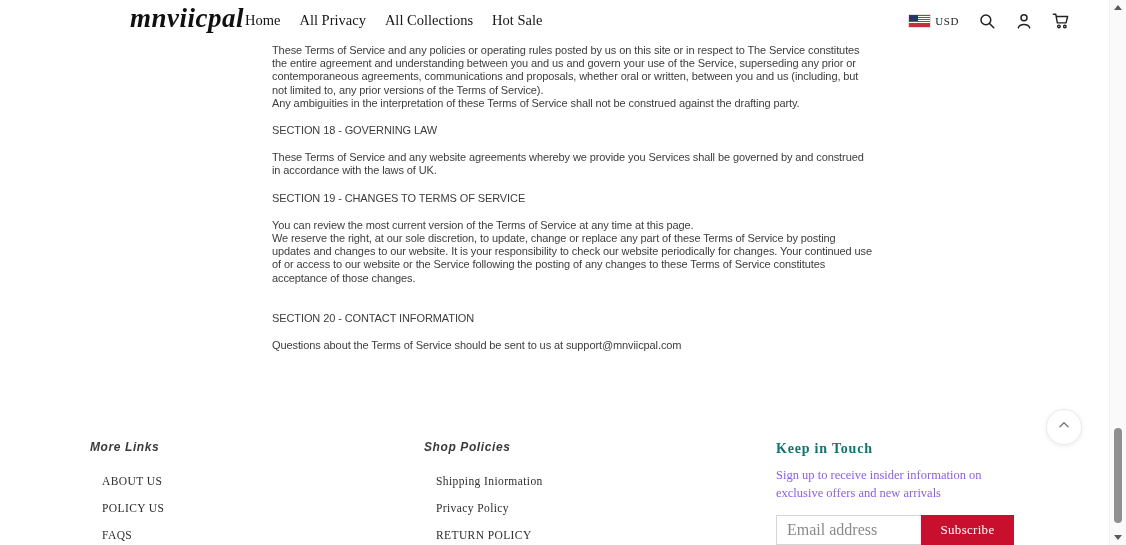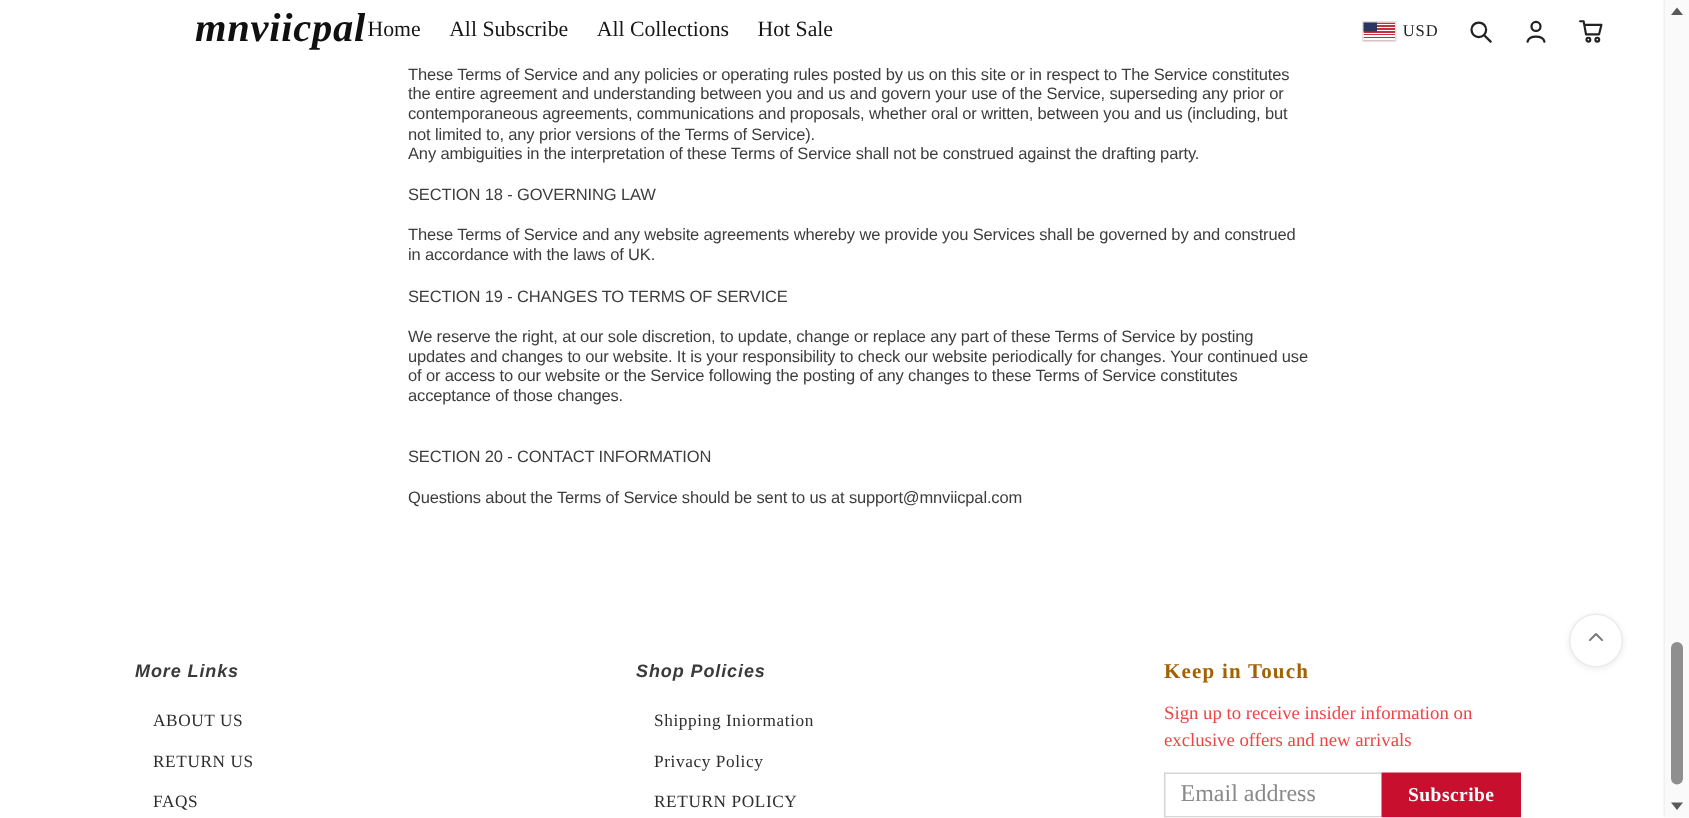--- a/index.html
+++ b/index.html
@@ -58,36 +58,36 @@
     font-size:12px; color:#3a3a3a; letter-spacing:.6px; margin:0 0 0 0;
   }
   .fcol-links { list-style:none; margin:17px 0 0 12px; padding:0; }
   .fcol-links li { margin:0 0 9px 0; }
   .flink {
     font-family:"Liberation Serif", serif; font-size:11.5px; color:#2d2d2d;
     letter-spacing:.4px; line-height:13px; display:inline-block;
   }
   .nl-title {
     font-family:"Liberation Serif", serif; font-weight:700; font-size:14px;
-    color:#a16207; letter-spacing:.8px; margin:1px 0 0 0;
+    color:#0f766e; letter-spacing:.8px; margin:1px 0 0 0;
   }
   .nl-text {
-    font-family:"Liberation Serif", serif; font-size:12.5px; color:#ef4444;
+    font-family:"Liberation Serif", serif; font-size:12.5px; color:#8b5cf6;
     line-height:18px; margin:9px 0 0 0; width:252px;
   }
   .nl-form { display:flex; margin-top:13px; width:238px; }
   .nl-input {
     width:145px; height:30px; border:1px solid #d6d6d6; border-right:none;
     padding:0 10px; font-family:"Liberation Serif", serif; font-size:16px;
     color:#333; outline:none; background:#fff;
   }
   .nl-input::placeholder { color:#8a8a8a; }
   .nl-button {
     width:93px; height:30px; border:none; background:#c8102e; color:#ffffff;
-    font-family:"Liberation Serif", serif; font-weight:700; font-size:13px;
+    font-family:"Liberation Serif", serif; font-weight:400; font-size:13px;
     letter-spacing:.3px; cursor:pointer;
   }
 
   
   .scroll-top {
     position:absolute; left:1046px; top:409px; width:36px; height:36px;
     border-radius:50%; background:#fff; border:1px solid #ececec;
     box-shadow:0 1px 5px rgba(0,0,0,.08);
     display:flex; align-items:center; justify-content:center; cursor:pointer;
   }
@@ -106,21 +106,21 @@
   }
 </style>
 </head>
 <body>
 
 <div class="header">
   <div class="logo">mnviicpal</div>
 
   <nav class="nav">
     <a>Home</a>
-    <a>All Subscribe</a>
+    <a>All Privacy</a>
     <a>All Collections</a>
     <a>Hot Sale</a>
   </nav>
 
   <div class="header-right">
     <div class="currency">
       <span class="flag"></span>
       <span class="currency-code">USD</span>
     </div>
     <span class="hicon">
@@ -155,38 +155,39 @@
     <h2>SECTION 18 - GOVERNING LAW</h2>
   </div>
   <div class="block">
     <p>These Terms of Service and any website agreements whereby we provide you Services shall be governed by and construed in accordance with the laws of UK.</p>
   </div>
 
   <div class="block">
     <h2>SECTION 19 - CHANGES TO TERMS OF SERVICE</h2>
   </div>
   <div class="block">
+    <p>You can review the most current version of the Terms of Service at any time at this page.</p>
     <p>We reserve the right, at our sole discretion, to update, change or replace any part of these Terms of Service by posting updates and changes to our website. It is your responsibility to check our website periodically for changes. Your continued use of or access to our website or the Service following the posting of any changes to these Terms of Service constitutes acceptance of those changes.</p>
   </div>
 
   <div class="block gap-before">
     <h2>SECTION 20 - CONTACT INFORMATION</h2>
   </div>
   <div class="block">
     <p>Questions about the Terms of Service should be sent to us at support@mnviicpal.com</p>
   </div>
 </main>
 
 <footer class="footer">
 
   <div class="fcol fcol-1">
     <p class="fcol-title">More Links</p>
     <ul class="fcol-links">
       <li><a class="flink">ABOUT US</a></li>
-      <li><a class="flink">RETURN US</a></li>
+      <li><a class="flink">POLICY US</a></li>
       <li><a class="flink">FAQS</a></li>
 
     </ul>
   </div>
 
   <div class="fcol fcol-2">
     <p class="fcol-title">Shop Policies</p>
     <ul class="fcol-links">
       <li><a class="flink">Shipping Iniormation</a></li>
       <li><a class="flink">Privacy Policy</a></li>

